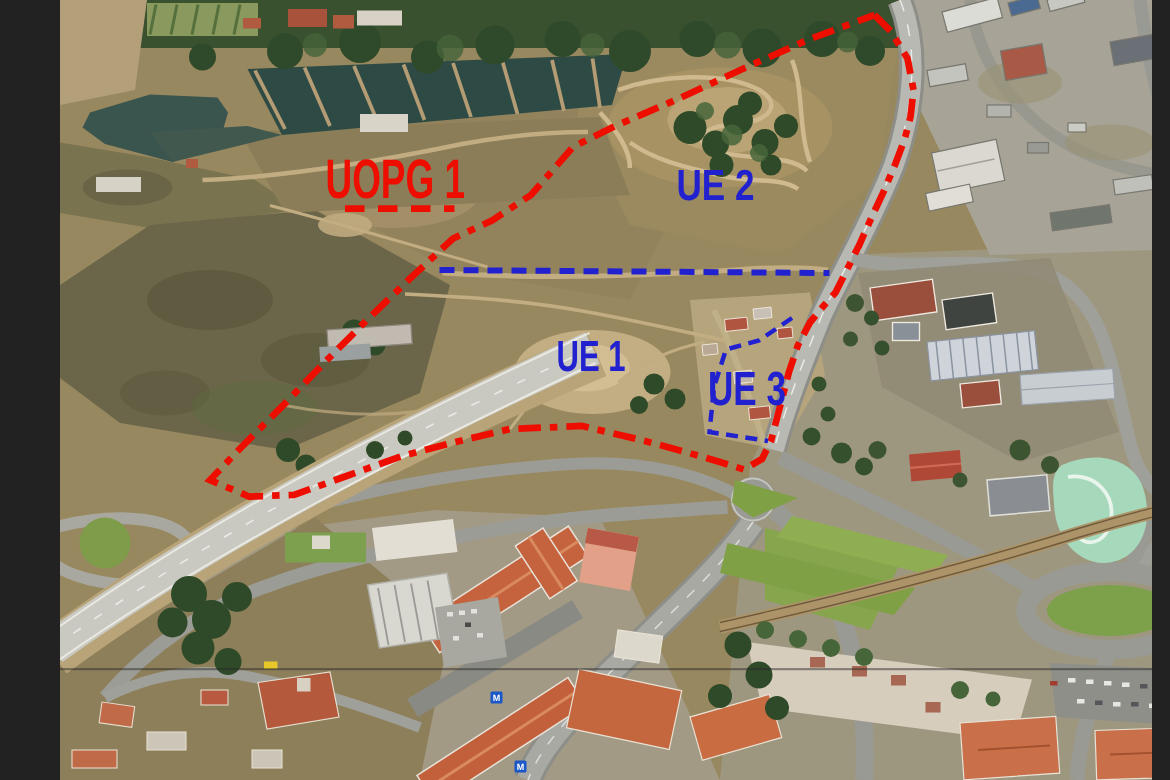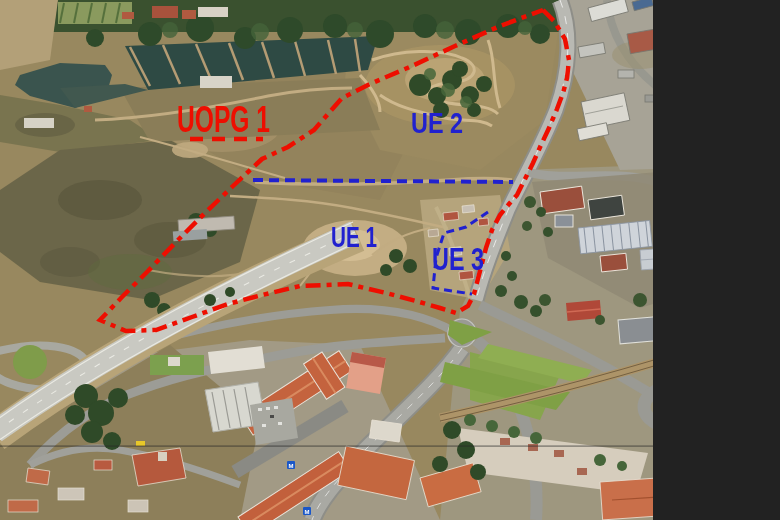--- a/index.html
+++ b/index.html
@@ -1,16 +1,16 @@
 <!DOCTYPE html>
 <html><head>
 <meta charset="utf-8">
 <style>
   html,body{margin:0;padding:0;background:#222;}
-  #stage{position:relative;width:653px;height:520px;overflow:hidden;font-family:"Liberation Sans",sans-serif;}
+  #stage{position:relative;width:728px;height:520px;overflow:hidden;font-family:"Liberation Sans",sans-serif;margin-left:40px;}
   #stage svg{position:absolute;left:0;top:0;display:block;}
   .ann-label{font-family:"Liberation Sans",sans-serif;font-weight:bold;}
 </style>
 </head>
 <body>
 
 <div id="stage">
 <svg width="780" height="520" viewBox="0 0 780 520">
 
   <g>

